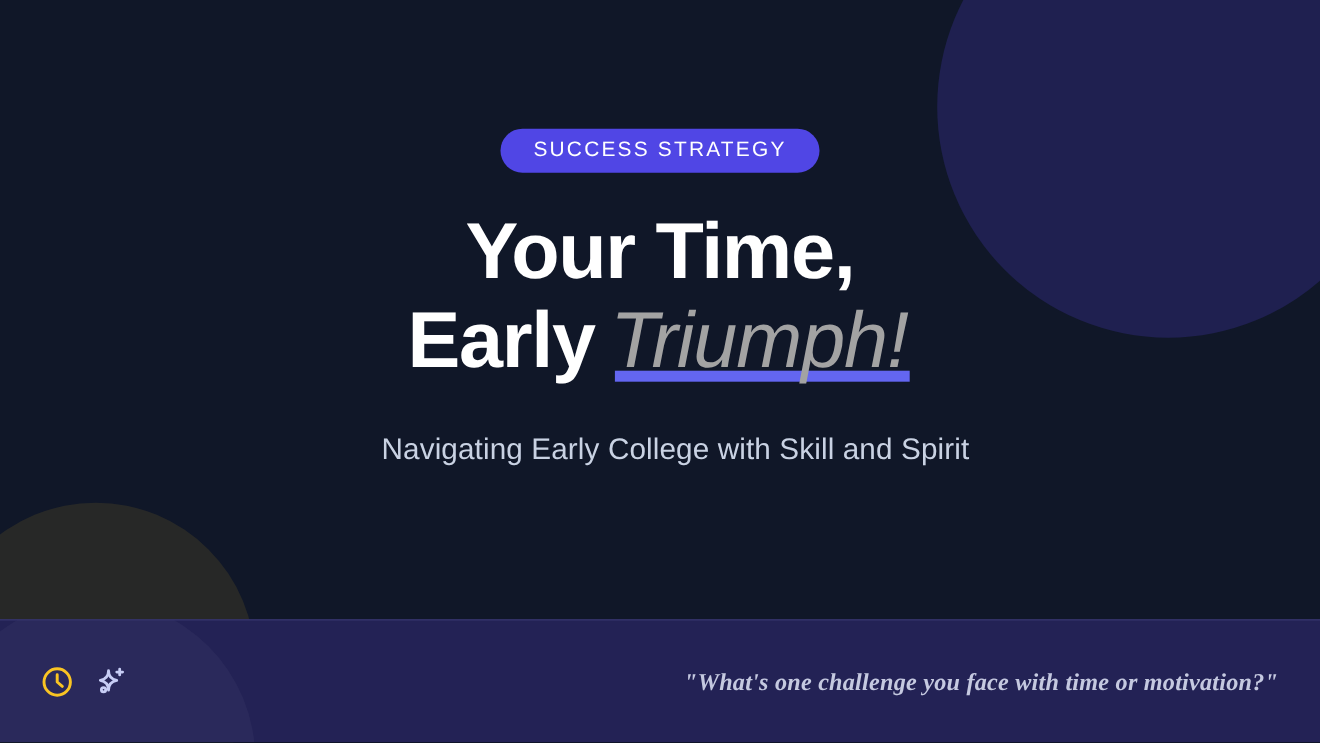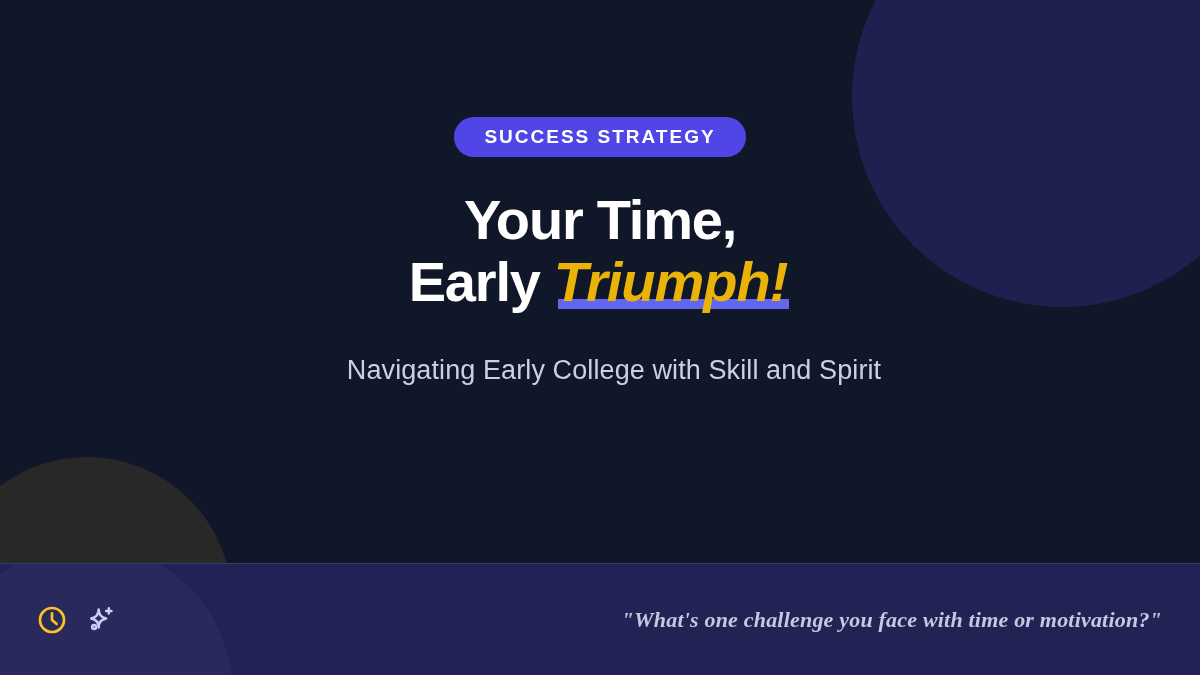--- a/index.html
+++ b/index.html
@@ -56,54 +56,54 @@
   }
 
   .badge {
     margin-top: 117px;
     display: inline-block;
     background: #5046e5;
     color: #ffffff;
     border-radius: 999px;
     padding: 10px 30px 11px 30px;
     font-size: 19px;
-    font-weight: bold;
+    font-weight: normal;
     letter-spacing: 2.0px;
     line-height: 1;
     white-space: nowrap;
   }
 
   .title {
     margin-top: 30px;
     text-align: center;
     color: #ffffff;
     font-weight: bold;
-    font-size: 56px;
+    font-size: 72px;
     line-height: 1.18;
     letter-spacing: -1.2px;
   }
   .title-line {
     display: block;
     white-space: nowrap;
   }
   .title-line-2 {
     margin-top: -4px;
   }
 
   .accent-wrap {
     position: relative;
     display: inline-block;
     margin-left: 14px;
   }
   .accent-word {
     position: relative;
     z-index: 2;
-    color: #eab308;
+    color: #a3a3a3;
     font-style: italic;
-    font-weight: bold;
+    font-weight: normal;
     letter-spacing: -1px;
     padding-right: 4px;
   }
   .accent-underline {
     position: absolute;
     left: 4px;
     right: 2px;
     bottom: 6px;
     height: 10px;
     background: #6366f1;

